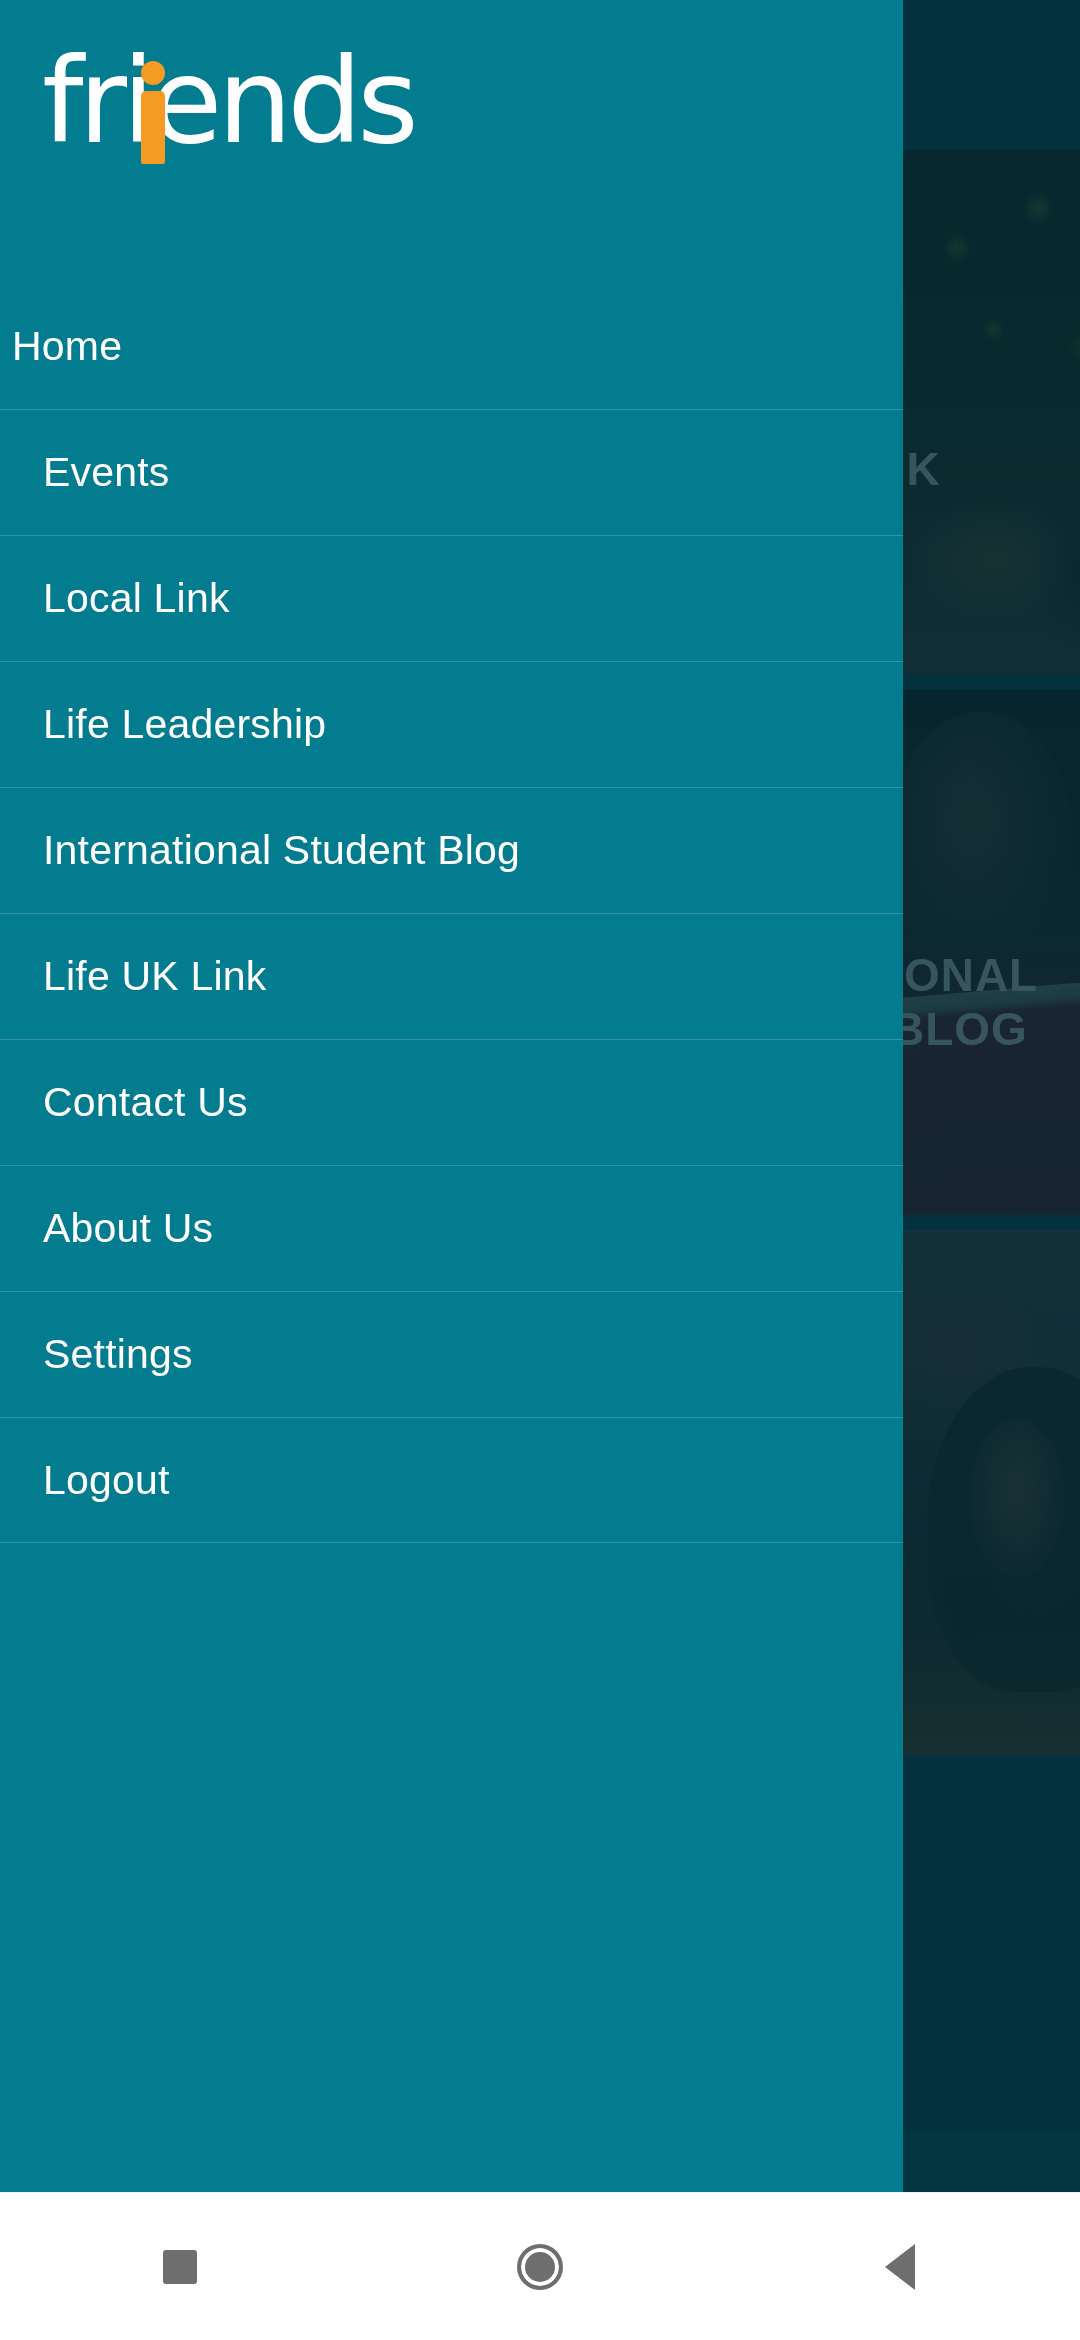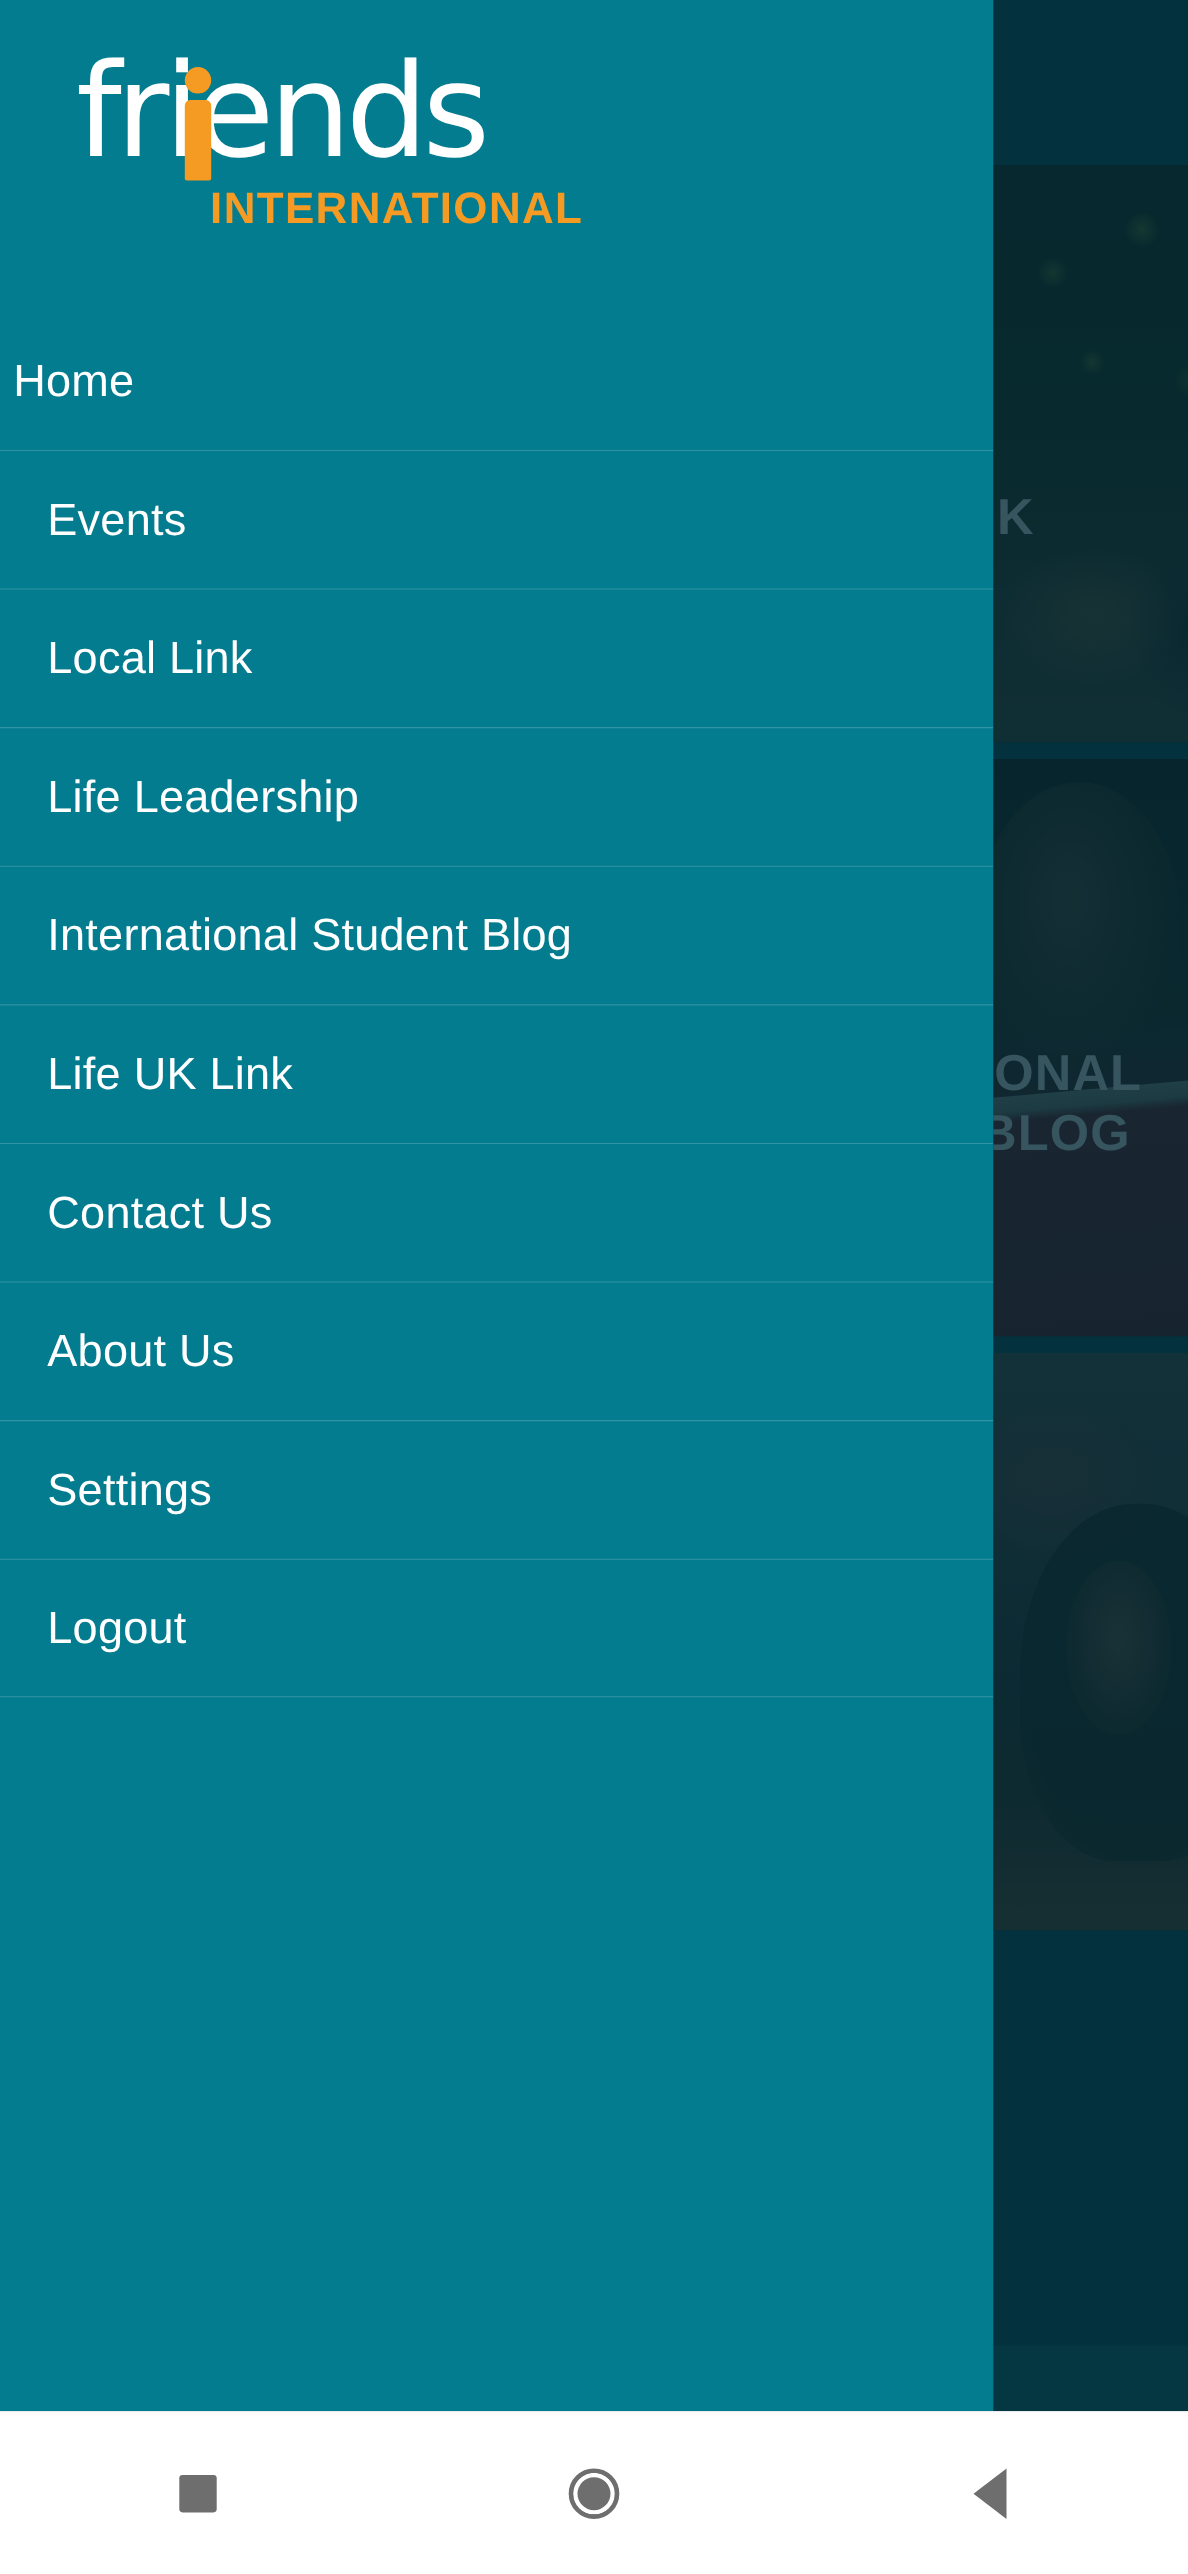--- a/index.html
+++ b/index.html
@@ -128,21 +128,20 @@
     position:relative;
   }
   #logo {
     position:absolute;
     left:42px; top:50px;
     width:430px;
   }
   #logo-wordmark {
     position:relative;
     height:118px;
-    margin-left:27px;
   }
   .wm-text {
     position:absolute; left:0; top:-8px;
     font-size:118px;
     font-weight:500;
     letter-spacing:-5px;
     color:#ffffff;
     line-height:1;
     font-family:"DejaVu Sans", sans-serif;
   }
@@ -267,21 +266,20 @@
 
   <nav id="drawer">
 
     <div id="drawer-header">
       <div id="logo">
         <div id="logo-wordmark">
           <span class="wm-text">friends</span>
           <span id="orange-i-dot"></span>
           <span id="orange-i-stem"></span>
         </div>
-        <div id="logo-sub">INTERNATIONAL</div>
       </div>
     </div>
 
     <div id="menu">
       <div class="menu-item">
         <span>Home</span>
       </div>
       <div class="menu-item">
         <span>Events</span>
       </div>

